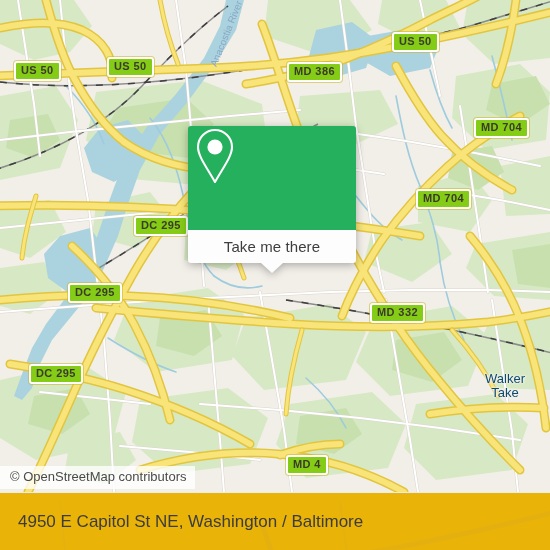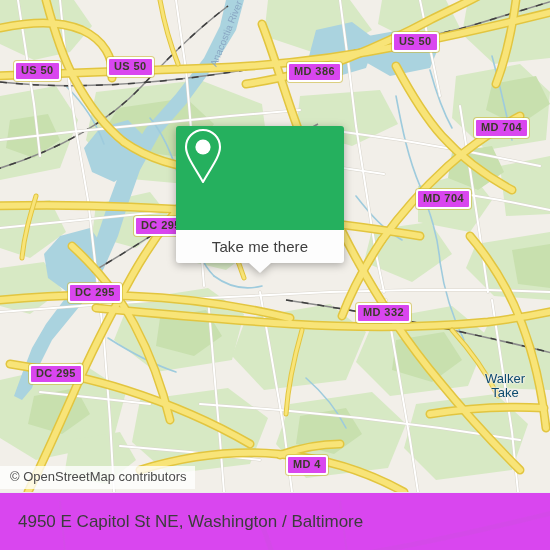--- a/index.html
+++ b/index.html
@@ -14,21 +14,21 @@
   
   #map{
     position:absolute;left:0;top:0;width:550px;height:492px;
     background:#f2efe9;overflow:hidden;
   }
   #map svg{position:absolute;left:0;top:0;display:block;}
 
   
   .shield{
     position:absolute;
-    background:#d946ef;
+    background:#84cc16;
     border:2px solid #ffffff;
     border-radius:3px;
     color:#3b3b2a;
     font-size:11px;
     font-weight:bold;
     letter-spacing:.4px;
     line-height:13px;
     padding:1px 5px 2px 5px;
     white-space:nowrap;
     box-shadow:0 0 0 1px rgba(200,180,40,.55);
@@ -49,21 +49,21 @@
     position:absolute;
     color:#8aa8c4;
     font-size:10px;
     white-space:nowrap;
     transform-origin:0 0;
   }
 
   
   #popup{
     position:absolute;
-    left:176px;top:126px;
+    left:188px;top:126px;
     width:168px;
     filter:drop-shadow(0 2px 4px rgba(0,0,0,.30));
   }
   #popup-head{
     height:104px;
     background:#25b05e;
     border-radius:3px 3px 0 0;
     display:flex;align-items:center;justify-content:center;
   }
   #popup-foot{
@@ -96,21 +96,21 @@
     font-size:13px;
     line-height:16px;
     white-space:nowrap;
     text-align:center;
   }
 
   
   #bottombar{
     position:absolute;left:0;top:492px;
     width:550px;height:58px;
-    background:#d946ef;
+    background:#eab308;
     border-top:1px solid #ececec;
     display:flex;align-items:center;
     overflow:hidden;
   }
   #bar-watermark{
     position:absolute;left:0;top:-492px;width:550px;height:550px;
     opacity:.055;pointer-events:none;
   }
   #bar-address{
     position:relative;z-index:2;
@@ -349,21 +349,21 @@
     <div id="shield-layer">
         <div class="shield" style="left: 14px; top: 61px;">US 50</div>
         <div class="shield" style="left: 107px; top: 57px;">US 50</div>
         <div class="shield" style="left: 392px; top: 32px;">US 50</div>
         <div class="shield" style="left: 287px; top: 62px;">MD 386</div>
         <div class="shield" style="left: 474px; top: 118px;">MD 704</div>
         <div class="shield" style="left: 416px; top: 189px;">MD 704</div>
         <div class="shield" style="left: 134px; top: 216px;">DC 295</div>
         <div class="shield" style="left: 68px; top: 283px;">DC 295</div>
         <div class="shield" style="left: 29px; top: 364px;">DC 295</div>
-        <div class="shield" style="left: 356px; top: 303px; text-align: right;">MD 332</div>
+        <div class="shield" style="left: 370px; top: 303px; text-align: right;">MD 332</div>
         <div class="shield" style="left: 286px; top: 455px;">MD 4</div>
       </div>
 
     <div id="place-layer">
         <div class="place-label" style="left: 473px; top: 372px; width: 64px;">
           <div>Walker</div>
           <div>Take</div>
         </div>
       </div>
 

